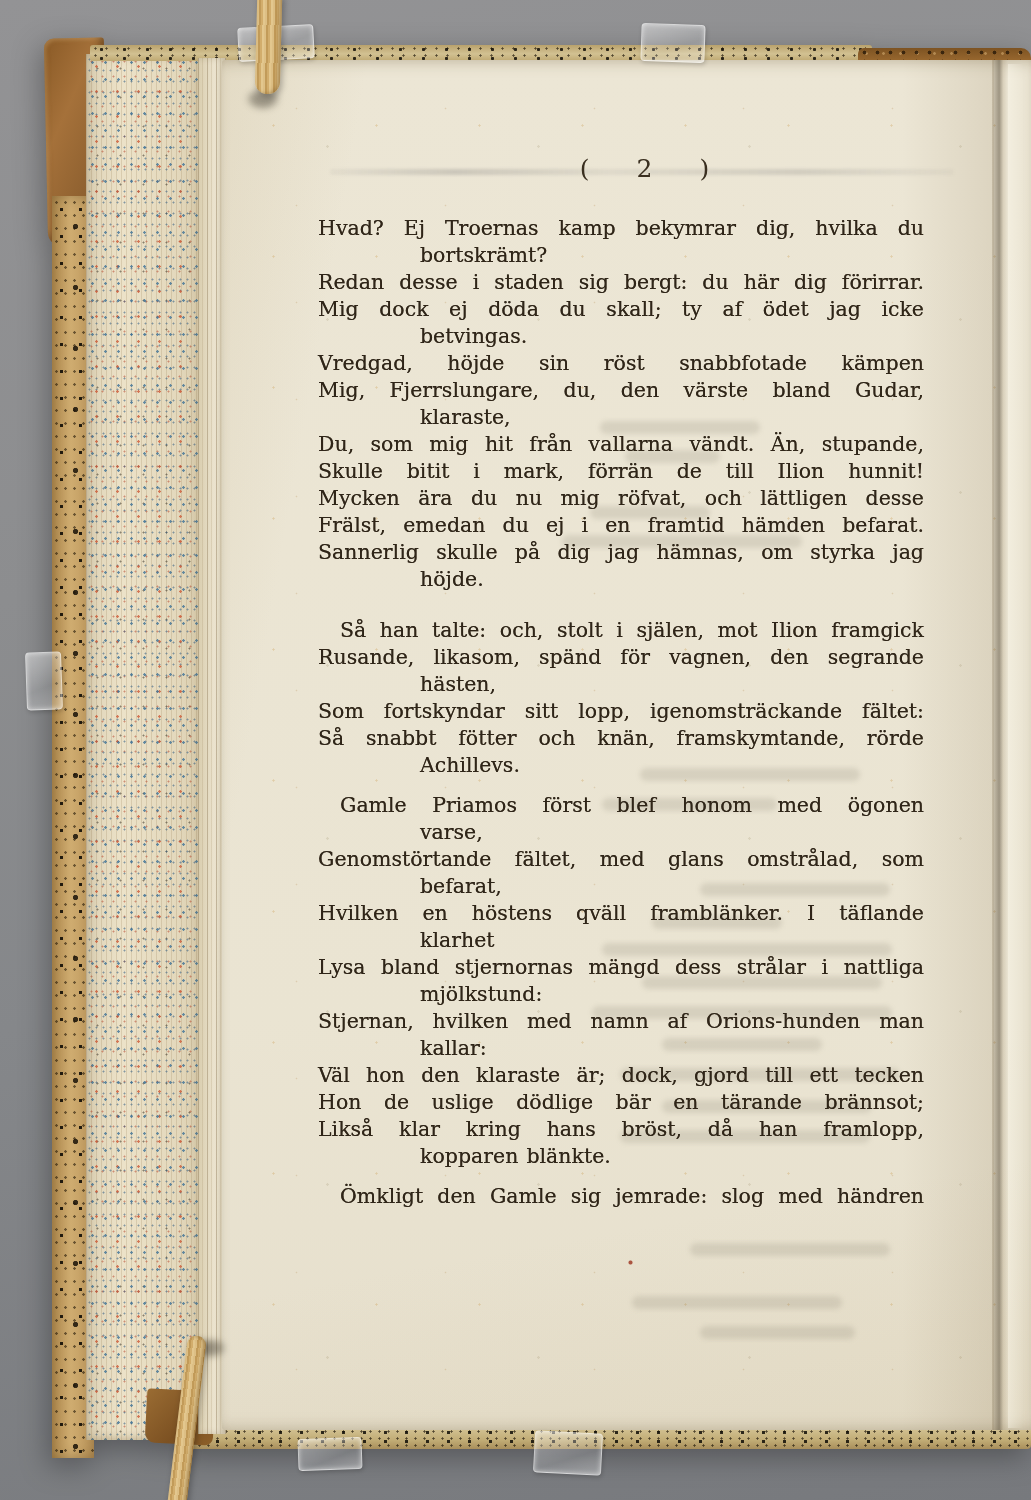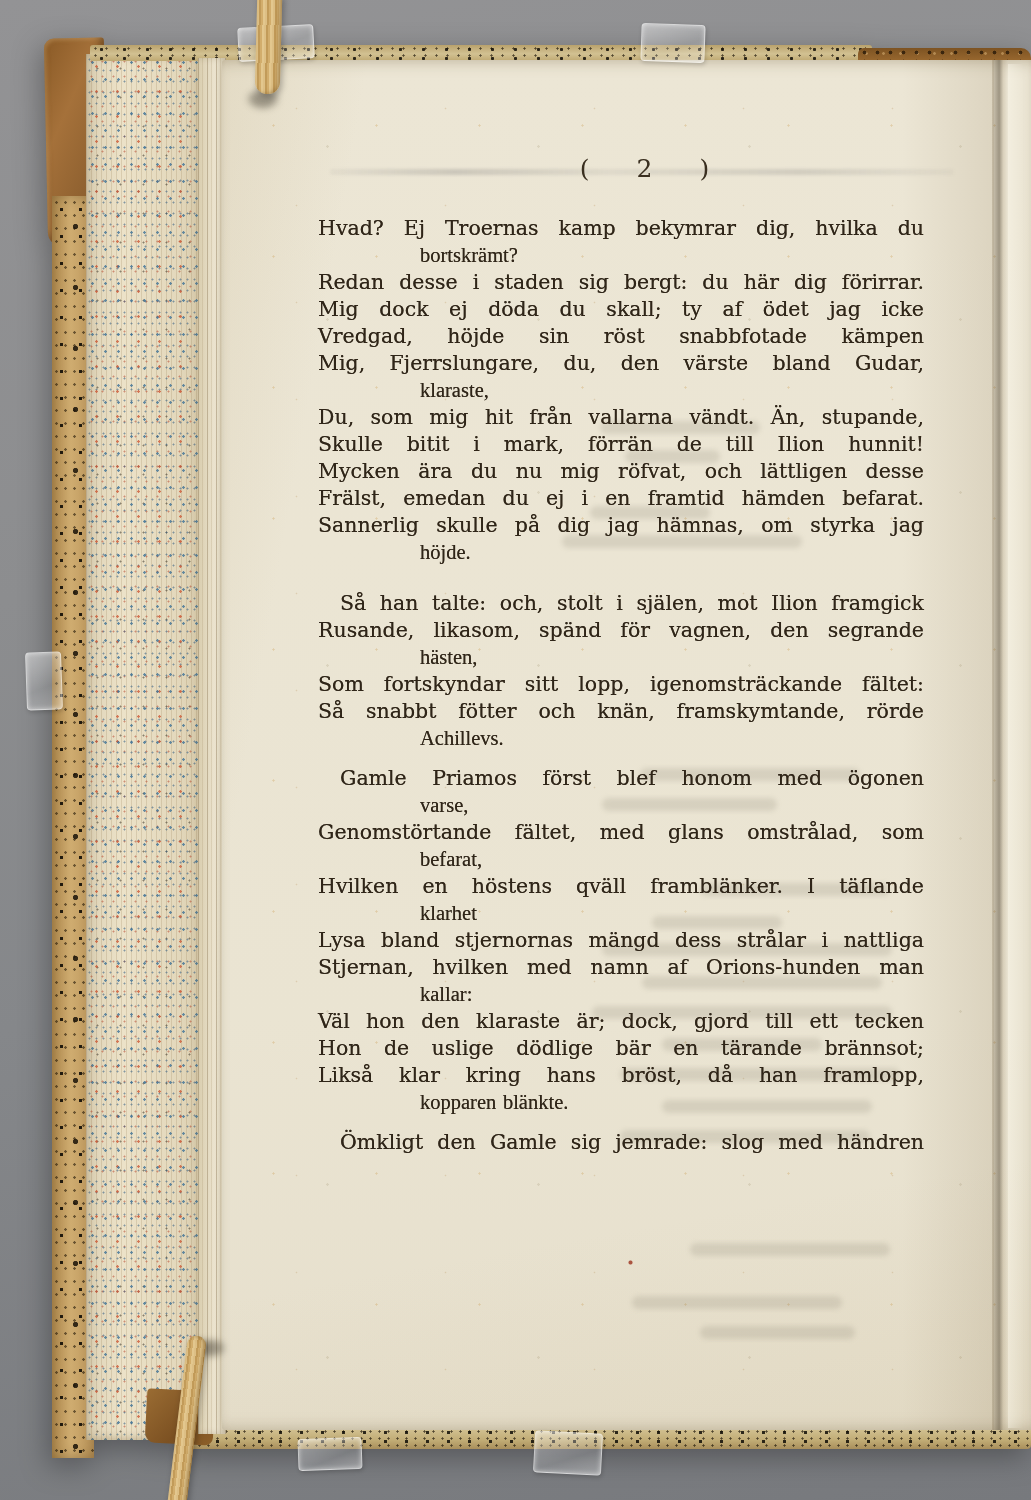--- a/index.html
+++ b/index.html
@@ -130,21 +130,21 @@
 
   
   .verse {
     position:absolute; left:96px; top:155px; width:606px;
     font-size:20.5px; line-height:27px; color:#2f2518;
     text-shadow: 0 0 0.4px rgba(47,37,24,0.75);
     word-spacing: 1.5px;
   }
   .verse .line { min-height:27px; }
   .verse .main, .verse .stanza { text-align: justify; text-align-last: justify; }
-  .verse .cont { padding-left:102px; text-align:left;font-family:Liberation Serif, serif; }
+  .verse .cont { padding-left:102px; text-align:left; }
   .verse .stanza { text-indent:22px; margin-top:13px; }
   .verse .stanza-big { text-indent:22px; margin-top:24px; text-align:justify; text-align-last:justify; }
 
   
   .ghost {
     position:absolute; height:13px; border-radius:7px;
     background: rgba(118,112,95,0.17); filter: blur(2.6px);
   }
 
   .ink-speck { position:absolute; width:5px; height:5px; border-radius:50%;
@@ -213,20 +213,21 @@
         <span>(</span>
         <span>2</span>
         <span>)</span>
       </div>
 
       <div class="verse" id="verse-lines">
           <div class="line main">Hvad? Ej Troernas kamp bekymrar dig, hvilka du</div>
           <div class="line cont">bortskrämt?</div>
           <div class="line main">Redan desse i staden sig bergt: du här dig förirrar.</div>
           <div class="line main">Mig dock ej döda du skall; ty af ödet jag icke</div>
+          <div class="line cont">betvingas.</div>
           <div class="line main">Vredgad, höjde sin röst snabbfotade kämpen</div>
           <div class="line main">Mig, Fjerrslungare, du, den värste bland Gudar,</div>
           <div class="line cont">klaraste,</div>
           <div class="line main">Du, som mig hit från vallarna vändt. Än, stupande,</div>
           <div class="line main">Skulle bitit i mark, förrän de till Ilion hunnit!</div>
           <div class="line main">Mycken ära du nu mig röfvat, och lättligen desse</div>
           <div class="line main">Frälst, emedan du ej i en framtid hämden befarat.</div>
           <div class="line main">Sannerlig skulle på dig jag hämnas, om styrka jag</div>
           <div class="line cont">höjde.</div>
           <div class="line stanza-big">Så han talte: och, stolt i själen, mot Ilion framgick</div>
@@ -235,20 +236,21 @@
           <div class="line main">Som fortskyndar sitt lopp, igenomsträckande fältet:</div>
           <div class="line main">Så snabbt fötter och knän, framskymtande, rörde</div>
           <div class="line cont">Achillevs.</div>
           <div class="line stanza">Gamle Priamos först blef honom med ögonen</div>
           <div class="line cont">varse,</div>
           <div class="line main">Genomstörtande fältet, med glans omstrålad, som</div>
           <div class="line cont">befarat,</div>
           <div class="line main">Hvilken en höstens qväll framblänker. I täflande</div>
           <div class="line cont">klarhet</div>
           <div class="line main">Lysa bland stjernornas mängd dess strålar i nattliga</div>
+          <div class="line cont">mjölkstund:</div>
           <div class="line main">Stjernan, hvilken med namn af Orions-hunden man</div>
           <div class="line cont">kallar:</div>
           <div class="line main">Väl hon den klaraste är; dock, gjord till ett tecken</div>
           <div class="line main">Hon de uslige dödlige bär en tärande brännsot;</div>
           <div class="line main">Likså klar kring hans bröst, då han framlopp,</div>
           <div class="line cont">kopparen blänkte.</div>
           <div class="line stanza">Ömkligt den Gamle sig jemrade: slog med händren</div>
         </div>
 
       <div class="ink-speck" style="left:406px; top:1200px;"></div>

